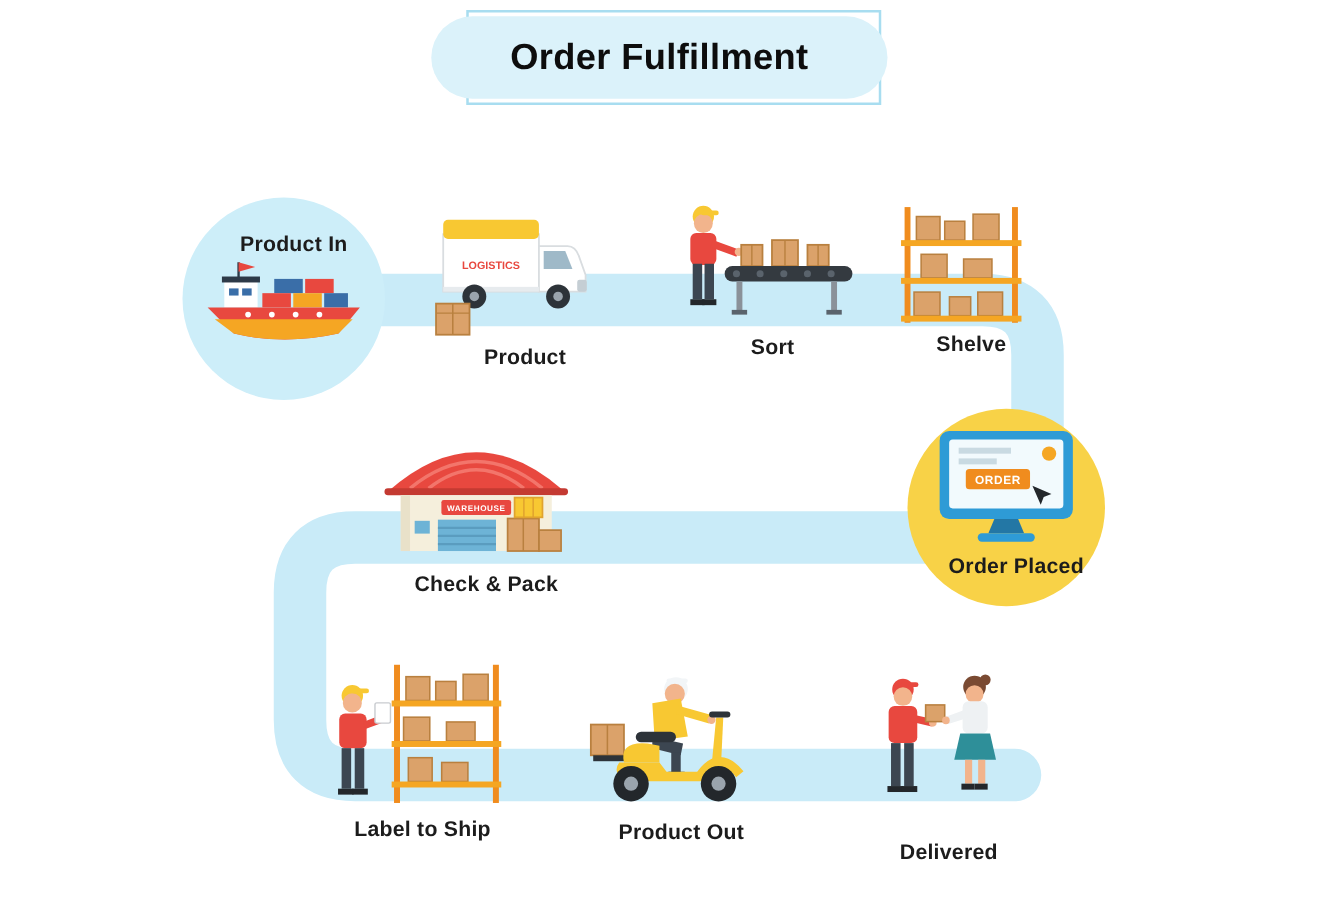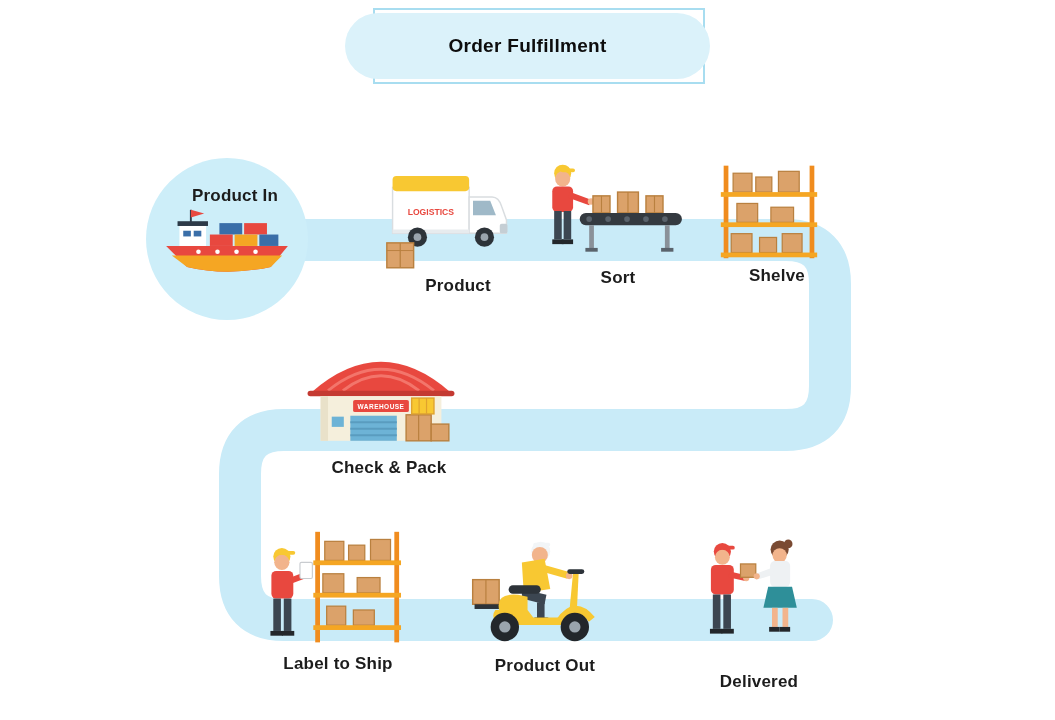--- a/index.html
+++ b/index.html
@@ -6,34 +6,34 @@
   html,body { background:#ffffff; }
   body { font-family:"Liberation Sans", sans-serif; }
   .canvas { position:relative; width:1055px; height:720px; background:#ffffff; overflow:hidden; }
 
   .flow-svg { position:absolute; left:0; top:0; z-index:0; }
 
   .title-wrap { position:absolute; left:345px; top:8px; width:365px; height:76px; z-index:3; }
   .title-frame { position:absolute; left:28px; top:0; width:332px; height:76px; border:2px solid #a8ddf0; }
   .title-pill { position:absolute; left:0; top:5px; width:365px; height:66px; background:#dbf2fa;
                 border-radius:36px; display:flex; align-items:center; justify-content:center;
-                font-size:19px; font-weight:bold; color:#0d0d0d; letter-spacing:0.3px; }
+                font-size:29px; font-weight:bold; color:#0d0d0d; letter-spacing:0.3px; }
 
   .bubble { position:absolute; border-radius:50%; display:flex; flex-direction:column; align-items:center; z-index:2; }
   .bubble-product-in { left:146px; top:158px; width:162px; height:162px; background:#cdeef9; }
   .bubble-order-placed { left:726px; top:327px; width:158px; height:158px; background:#f8d247; }
 
   .step { position:absolute; display:flex; flex-direction:column; align-items:center; z-index:2; }
   .label { font-size:17px; font-weight:bold; color:#1c1c1c; letter-spacing:0.2px; white-space:nowrap; margin-top:4px;margin-left:16px; }
   .bubble .label { margin-top:0; }
   .bubble-product-in .label { margin-top:28px; }
   .bubble-order-placed .icon { margin-top:14px; }
   .bubble-order-placed .label { margin-top:2px; }
 
-  .step-receive      { left:380px; top:164px; width:140px; }
+  .step-receive      { left:342px; top:164px; width:140px; }
   .step-sort         { left:534px; top:158px; width:152px; }
   .step-shelve       { left:716px; top:160px; width:106px; }
   .step-check-pack   { left:302px; top:344px; width:158px; }
   .step-pick         { left:517px; top:374px; width:136px; }
   .step-label-ship   { left:256px; top:528px; width:148px; }
   .step-product-out  { left:467px; top:530px; width:140px;justify-content:flex-end; }
   .step-delivered    { left:688px; top:520px; width:126px; }
 
   svg text { font-family:"Liberation Sans", sans-serif; }
 </style>
@@ -142,20 +142,35 @@
         <rect x="46" y="82" width="18" height="16"></rect>
         <rect x="70" y="78" width="21" height="20"></rect>
       </g>
       <rect x="5" y="34" width="102" height="5" fill="#f5a623"></rect>
       <rect x="5" y="66" width="102" height="5" fill="#f5a623"></rect>
       <rect x="5" y="98" width="102" height="5" fill="#f5a623"></rect>
     </svg>
     <div class="label">Shelve</div>
   </div>
 
+  <div class="bubble bubble-order-placed">
+    <svg class="icon" width="118" height="100" viewBox="0 0 124 105">
+      <rect x="6" y="4" width="112" height="74" rx="8" fill="#2e9bd6"></rect>
+      <rect x="14" y="11" width="96" height="58" rx="3" fill="#f2fafd"></rect>
+      <rect x="22" y="18" width="44" height="5" fill="#c9dae2"></rect>
+      <rect x="22" y="27" width="32" height="5" fill="#c9dae2"></rect>
+      <circle cx="98" cy="23" r="6" fill="#f5a623"></circle>
+      <rect x="28" y="36" width="54" height="17" rx="3" fill="#f08c1e"></rect>
+      <text x="55" y="48.5" font-size="10" font-weight="bold" fill="#ffffff" text-anchor="middle" letter-spacing="0.5">ORDER</text>
+      <path d="M84 50 l7 16 l2.5 -6.5 l6.5 -2.5 Z" fill="#23272b"></path>
+      <path d="M52 78 L72 78 L77 90 L47 90 Z" fill="#2377a5"></path>
+      <rect x="38" y="90" width="48" height="7" rx="3.5" fill="#2e9bd6"></rect>
+    </svg>
+    <div class="label">Order Placed</div>
+  </div>
 
 
   <div class="step step-check-pack">
     <svg class="icon" width="158" height="110" viewBox="0 0 170 118">
       <path d="M10 52 Q85 -14 160 52 Z" fill="#e8483f"></path>
       <path d="M28 50 Q85 4 142 50" fill="none" stroke="#f3756b" stroke-width="3"></path>
       <path d="M44 50 Q85 18 126 50" fill="none" stroke="#f3756b" stroke-width="3"></path>
       <rect x="6" y="50" width="158" height="6" rx="3" fill="#c43a32"></rect>
       <rect x="20" y="56" width="130" height="48" fill="#f5efdc"></rect>
       <rect x="20" y="56" width="8" height="48" fill="#e9e1c9"></rect>

